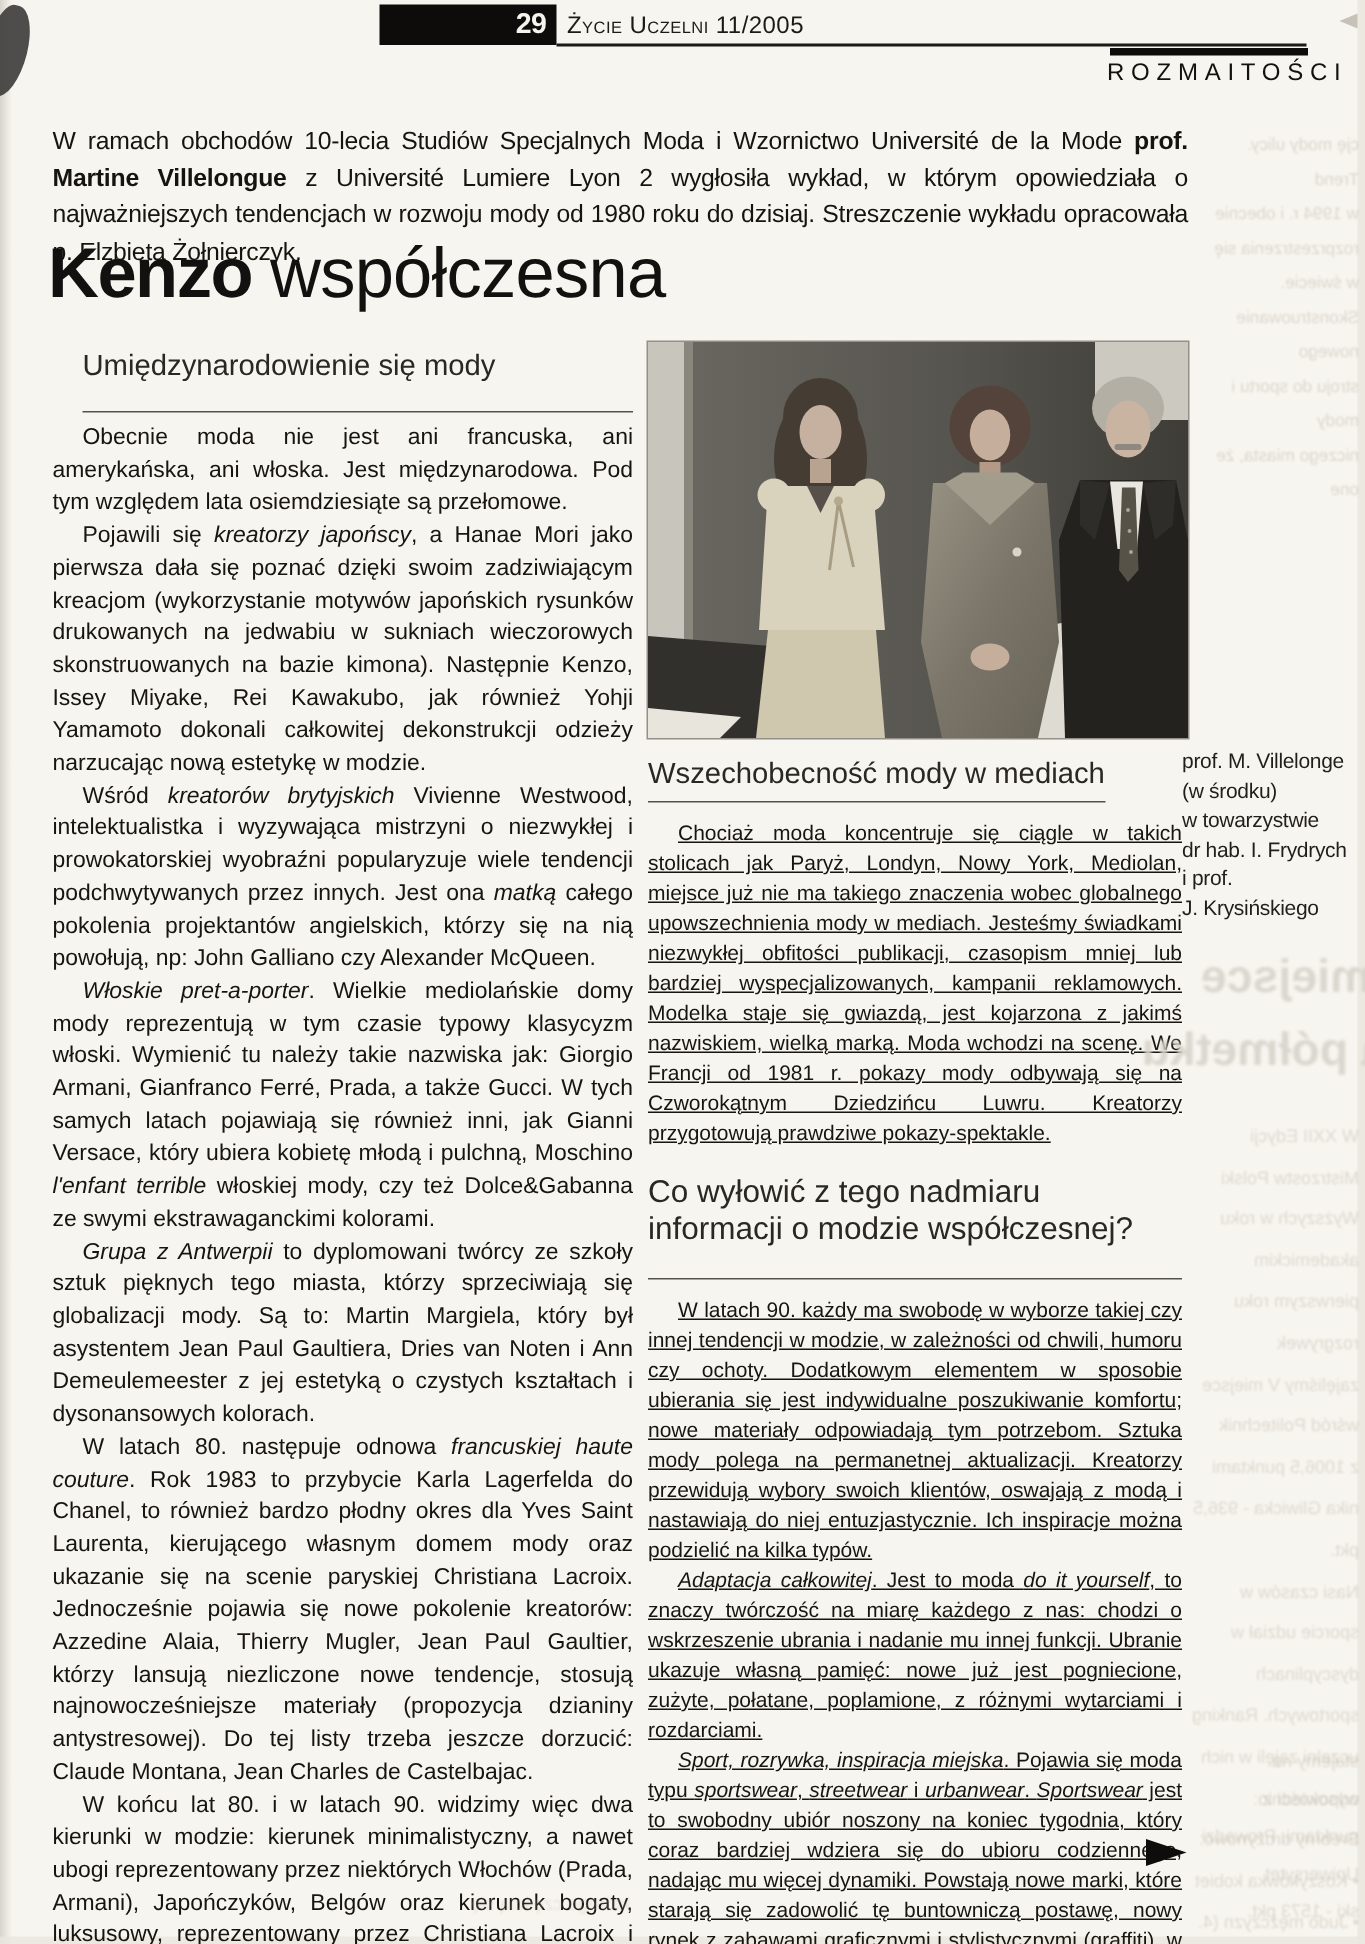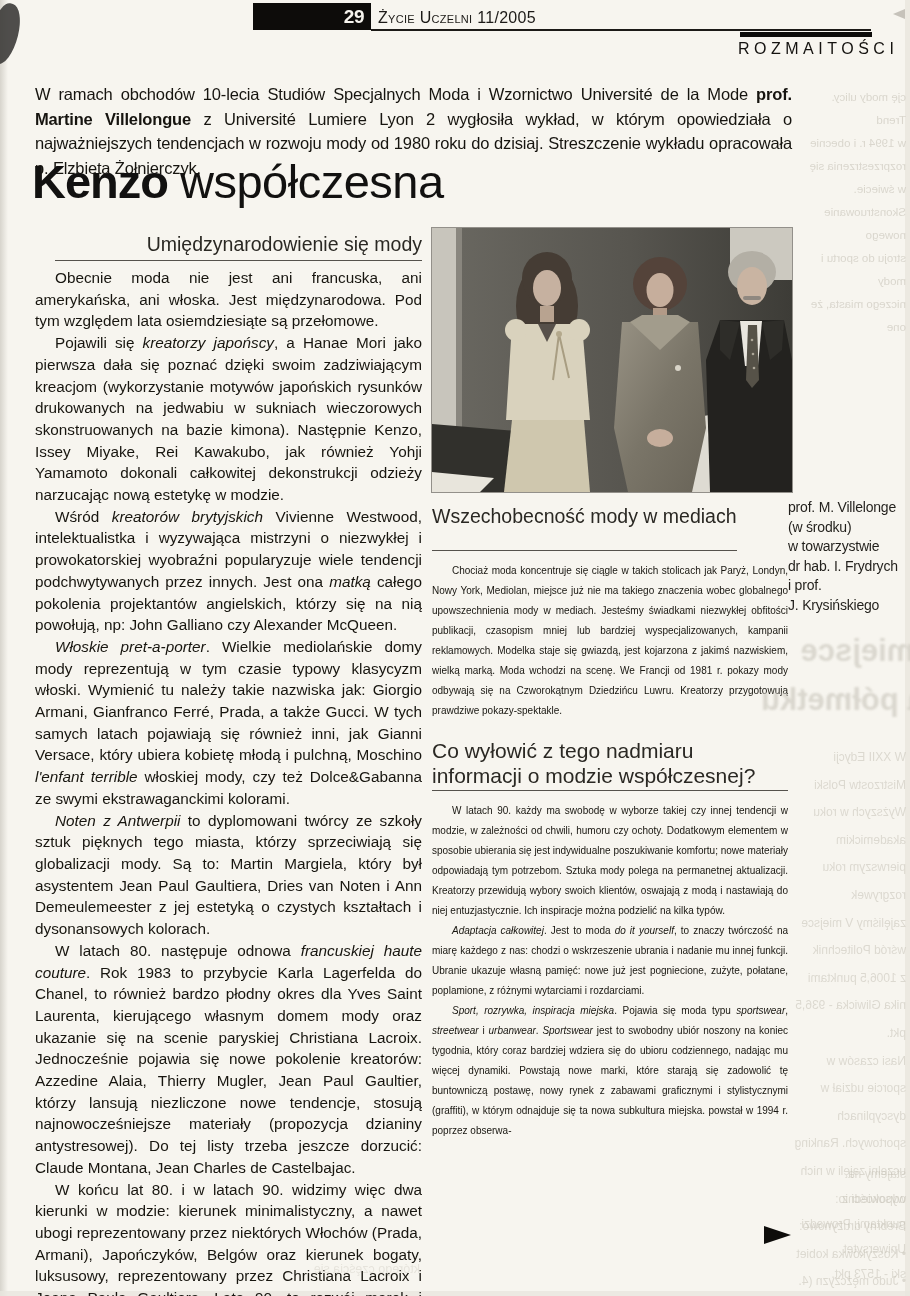--- a/index.html
+++ b/index.html
@@ -30,37 +30,37 @@
     text-align:justify;color:#16140f;letter-spacing:-.15px;}
   .intro b{font-weight:700;}
 
   
   .title{position:absolute;left:32px;top:154px;margin:0;font-size:47px;font-weight:400;letter-spacing:-.5px;color:#121110;}
   .title b{font-weight:700;margin-right:12px;letter-spacing:-1px;}
 
   
   .col-left{position:absolute;left:35px;top:233px;width:387px;}
   .col-left h2{margin:0 0 6px 20px;font-size:19.5px;font-weight:400;color:#2a2823;
-    padding-bottom:4px;border-bottom:1.6px solid #55524c;text-align:right;}
+    padding-bottom:18px;border-bottom:1.6px solid #55524c;}
   .col-left .paras{font-size:15.3px;line-height:21.7px;text-align:justify;color:#17150f;}
   .paras p, .sec .paras2 p{margin:0;text-indent:20px;}
 
   .photo{position:absolute;left:432px;top:228px;width:360px;height:264px;margin:0;
     outline:1px solid #93908a;background:#5c5a54;}
   .photo svg{display:block;}
 
   .caption{position:absolute;left:788px;top:498px;width:118px;text-align:left;
     font-size:14px;line-height:19.5px;color:#211f1b;letter-spacing:-.2px;}
 
   .col-right{position:absolute;left:432px;top:505px;width:356px;}
   .sec h2{font-weight:400;color:#2a2823;margin:0 0 10px 0;}
-  .sec1 h2{display:inline-block;font-size:19.5px;padding-bottom:22px;border-bottom:1.6px solid #55524c;}
-  .sec2 h2{display:block;font-size:21px;line-height:25px;margin-top:17px;padding-bottom:2px;
+  .sec1 h2{display:inline-block;font-size:19.5px;padding-bottom:6px;border-bottom:1.6px solid #55524c;}
+  .sec2 h2{display:block;font-size:21px;line-height:25px;margin-top:17px;padding-bottom:20px;
     border-bottom:1.6px solid #55524c;}
-  .col-right .paras2{font-size:10px;line-height:20px;text-align:justify;color:#17150f;}
+  .col-right .paras2{font-size:14px;line-height:20px;text-align:justify;color:#17150f;text-decoration:underline;}
 
   .cont-arrow{position:absolute;left:764px;top:1226px;width:0;height:0;
     border-top:9px solid transparent;border-bottom:9px solid transparent;border-left:27px solid #0e0d0b;}
 
   
   .bleed{position:absolute;transform:scaleX(-1);color:#c7c3b8;filter:blur(.7px);
     font-family:"Liberation Sans",sans-serif;pointer-events:none;}
   .bleed-top{right:4px;top:86px;width:106px;font-size:11.5px;line-height:23px;opacity:.6;}
   .bleed-heading{right:-34px;top:626px;font-size:31px;font-weight:700;line-height:49px;
     color:#d5d2c9;opacity:.85;filter:blur(1px);white-space:nowrap;text-align:left;}
@@ -91,21 +91,21 @@
 
   <h1 class="title"><b>Kenzo</b><span>współczesna</span></h1>
 
   <section class="col-left">
     <h2>Umiędzynarodowienie się mody</h2>
     <div class="paras">
         <p>Obecnie moda nie jest ani francuska, ani amerykańska, ani włoska. Jest międzynarodowa. Pod tym względem lata osiemdziesiąte są przełomowe.</p>
         <p>Pojawili się <i>kreatorzy japońscy</i>, a Hanae Mori jako pierwsza dała się poznać dzięki swoim zadziwiającym kreacjom (wykorzystanie motywów japońskich rysunków drukowanych na jedwabiu w sukniach wieczorowych skonstruowanych na bazie kimona). Następnie Kenzo, Issey Miyake, Rei Kawakubo, jak również Yohji Yamamoto dokonali całkowitej dekonstrukcji odzieży narzucając nową estetykę w modzie.</p>
         <p>Wśród <i>kreatorów brytyjskich</i> Vivienne Westwood, intelektualistka i wyzywająca mistrzyni o niezwykłej i prowokatorskiej wyobraźni popularyzuje wiele tendencji podchwytywanych przez innych. Jest ona <i>matką</i> całego pokolenia projektantów angielskich, którzy się na nią powołują, np: John Galliano czy Alexander McQueen.</p>
         <p><i>Włoskie pret-a-porter</i>. Wielkie mediolańskie domy mody reprezentują w tym czasie typowy klasycyzm włoski. Wymienić tu należy takie nazwiska jak: Giorgio Armani, Gianfranco Ferré, Prada, a także Gucci. W tych samych latach pojawiają się również inni, jak Gianni Versace, który ubiera kobietę młodą i pulchną, Moschino <i>l'enfant terrible</i> włoskiej mody, czy też Dolce&amp;Gabanna ze swymi ekstrawaganckimi kolorami.</p>
-        <p><i>Noten z Antwerpii</i> to dyplomowani twórcy ze szkoły sztuk pięknych tego miasta, którzy sprzeciwiają się globalizacji mody. Są to: Martin Margiela, który był asystentem Jean Paul Gaultiera, Dries van Noten i Ann Demeulemeester z jej estetyką o czystych kształtach i dysonansowych kolorach.</p>
+        <p><i>Grupa z Antwerpii</i> to dyplomowani twórcy ze szkoły sztuk pięknych tego miasta, którzy sprzeciwiają się globalizacji mody. Są to: Martin Margiela, który był asystentem Jean Paul Gaultiera, Dries van Noten i Ann Demeulemeester z jej estetyką o czystych kształtach i dysonansowych kolorach.</p>
         <p>W latach 80. następuje odnowa <i>francuskiej haute couture</i>. Rok 1983 to przybycie Karla Lagerfelda do Chanel, to również bardzo płodny okres dla Yves Saint Laurenta, kierującego własnym domem mody oraz ukazanie się na scenie paryskiej Christiana Lacroix. Jednocześnie pojawia się nowe pokolenie kreatorów: Azzedine Alaia, Thierry Mugler, Jean Paul Gaultier, którzy lansują niezliczone nowe tendencje, stosują najnowocześniejsze materiały (propozycja dzianiny antystresowej). Do tej listy trzeba jeszcze dorzucić: Claude Montana, Jean Charles de Castelbajac.</p>
         <p>W końcu lat 80. i w latach 90. widzimy więc dwa kierunki w modzie: kierunek minimalistyczny, a nawet ubogi reprezentowany przez niektórych Włochów (Prada, Armani), Japończyków, Belgów oraz kierunek bogaty, luksusowy, reprezentowany przez Christiana Lacroix i Jeana Paula Gaultiera. Lata 90. to rozwój marek i wielkiej dystrybucji. Nadejście wzornictwa przemysłowego powoduje ogólą dostępność mody, która przestaje być elitarna.</p>
       </div>
   </section>
 
   <figure class="photo">
     <svg width="360" height="264" viewBox="0 0 360 264">
       <defs>
         <linearGradient id="wall" x1="0" y1="0" x2="1" y2="0">
           <stop offset="0" stop-color="#6b6962"></stop>

